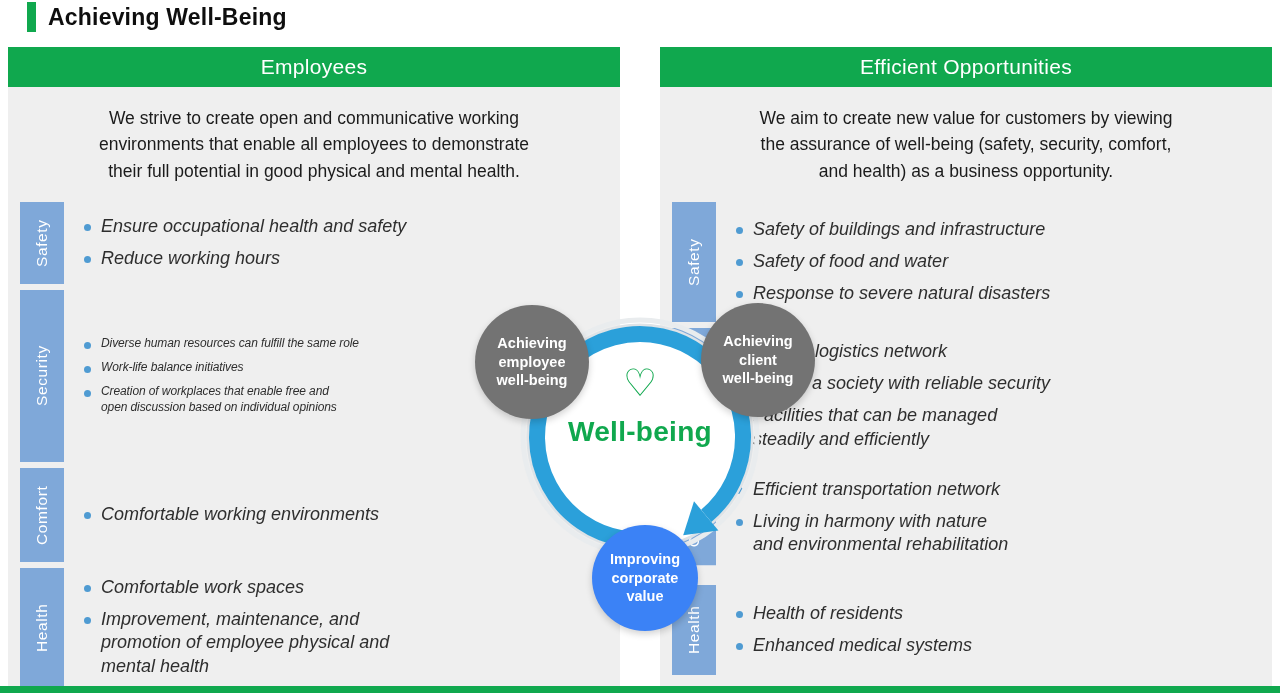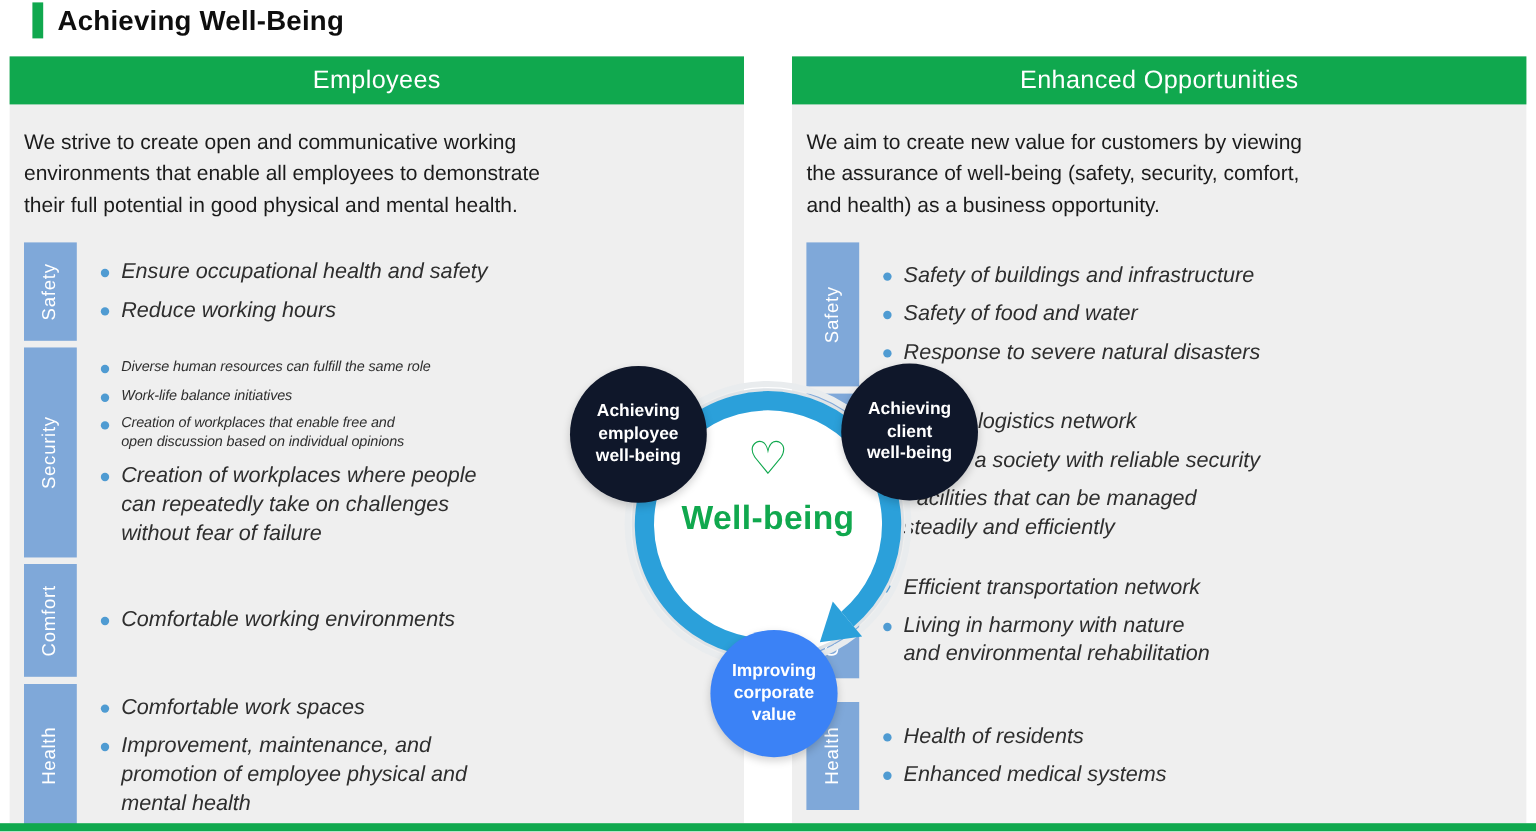--- a/index.html
+++ b/index.html
@@ -17,21 +17,21 @@
 
   
   .panels { position: absolute; top: 47px; left: 8px; width: 1264px; bottom: 7px; display: flex; gap: 40px; }
   .panel { flex: 1 1 0; background: #efefef; display: flex; flex-direction: column; min-width: 0; }
   .panel-header {
     height: 40px; flex: none; background: #10a84e; color: #ffffff;
     font-size: 21px; display: flex; align-items: center; justify-content: center; letter-spacing: 0.3px;
   }
   .panel-body { padding: 16px 12px 0 12px; flex: 1; display: flex; flex-direction: column; }
   .intro {
-    text-align: left; font-size: 17.5px; line-height: 1.5; color: #1b1b1b;
+    text-align: center; font-size: 17.5px; line-height: 1.5; color: #1b1b1b;
     white-space: pre-line; margin: 2px 0 18px 0;
   }
 
   
   .cat-row { display: flex; margin-bottom: 6px; }
   .cat-tab {
     width: 44px; flex: none; background: #7fa8d9; color: #ffffff;
     display: flex; align-items: center; justify-content: center;
     writing-mode: vertical-rl; transform: rotate(180deg);
     font-size: 15.5px; letter-spacing: 0.6px; text-align: center;
@@ -54,21 +54,21 @@
   .mt-14 { margin-top: 14px; }
 
   
   .center-diagram { position: absolute; left: 460px; top: 248px; width: 360px; height: 392px; z-index: 5; }
   .ring-svg { position: absolute; left: 0; top: 0; width: 360px; height: 392px; }
   .bubble {
     position: absolute; border-radius: 50%; color: #ffffff; font-weight: bold;
     font-size: 14.5px; line-height: 1.28; display: flex; align-items: center; justify-content: center;
     text-align: center; white-space: pre-line; box-shadow: 0 3px 7px rgba(0,0,0,0.18);
   }
-  .bubble-green { background: #0f172a; }
+  .bubble-green { background: #737373; }
   .bubble-blue  { background: #3b82f6; }
   .bubble-employee  { left: 15px;  top: 57px;  width: 114px; height: 114px; }
   .bubble-client    { left: 241px; top: 55px;  width: 114px; height: 114px; }
   .bubble-corporate { left: 132px; top: 277px; width: 106px; height: 106px; }
   .heart {
     position: absolute; left: 130px; top: 116px; width: 100px;
     text-align: center; font-size: 38px; color: #10a84e; line-height: 1; font-weight: normal;
   }
   .wellbeing-label {
     position: absolute; left: 40px; top: 168px; width: 280px;
@@ -103,23 +103,20 @@
         </ul>
       </div>
 
       <div class="cat-row rh-172">
         <div class="cat-tab">Security</div>
         <ul class="cat-items">
           <li class="compact">Diverse human resources can fulfill the same role</li>
           <li class="compact">Work-life balance initiatives</li>
           <li class="compact">Creation of workplaces that enable free and
 open discussion based on individual opinions</li>
-          <li>Creation of workplaces where people
-can repeatedly take on challenges
-without fear of failure</li>
         </ul>
       </div>
 
       <div class="cat-row rh-94">
         <div class="cat-tab">Comfort</div>
         <ul class="cat-items">
           <li>Comfortable working environments</li>
         </ul>
       </div>
 
@@ -129,21 +126,21 @@
           <li>Comfortable work spaces</li>
           <li>Improvement, maintenance, and
 promotion of employee physical and
 mental health</li>
         </ul>
       </div>
     </div>
   </section>
 
   <section class="panel">
-    <div class="panel-header">Enhanced Opportunities</div>
+    <div class="panel-header">Efficient Opportunities</div>
     <div class="panel-body">
       <p class="intro">We aim to create new value for customers by viewing
 the assurance of well-being (safety, security, comfort,
 and health) as a business opportunity.</p>
 
       <div class="cat-row rh-120">
         <div class="cat-tab">Safety</div>
         <ul class="cat-items">
           <li>Safety of buildings and infrastructure</li>
           <li>Safety of food and water</li>

